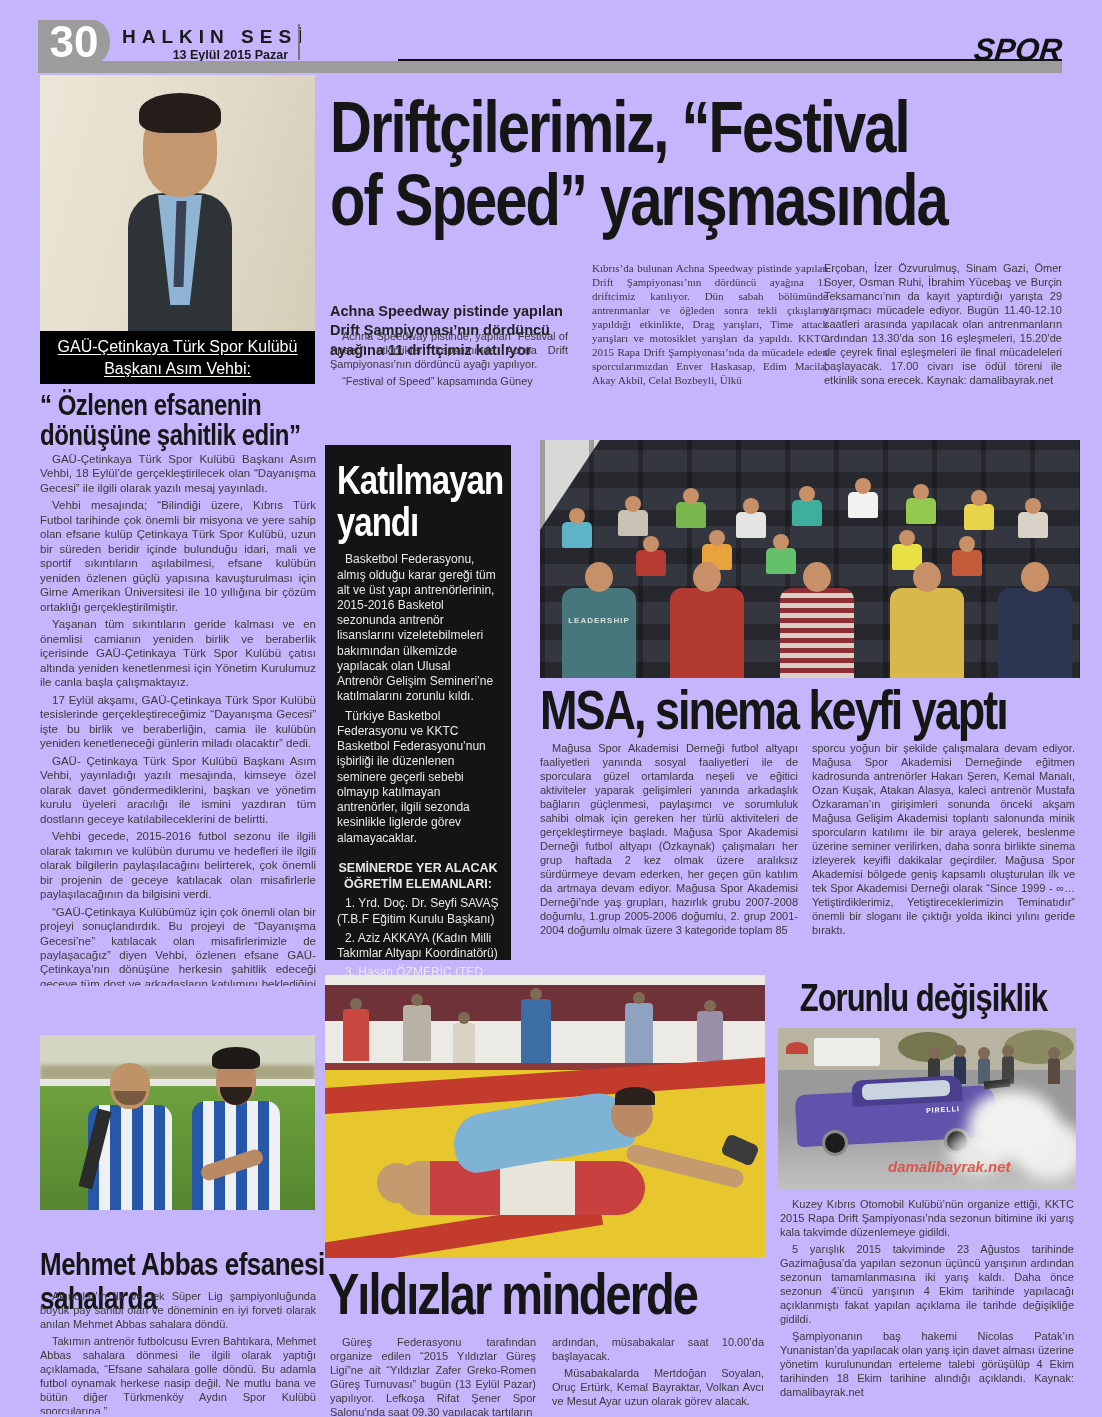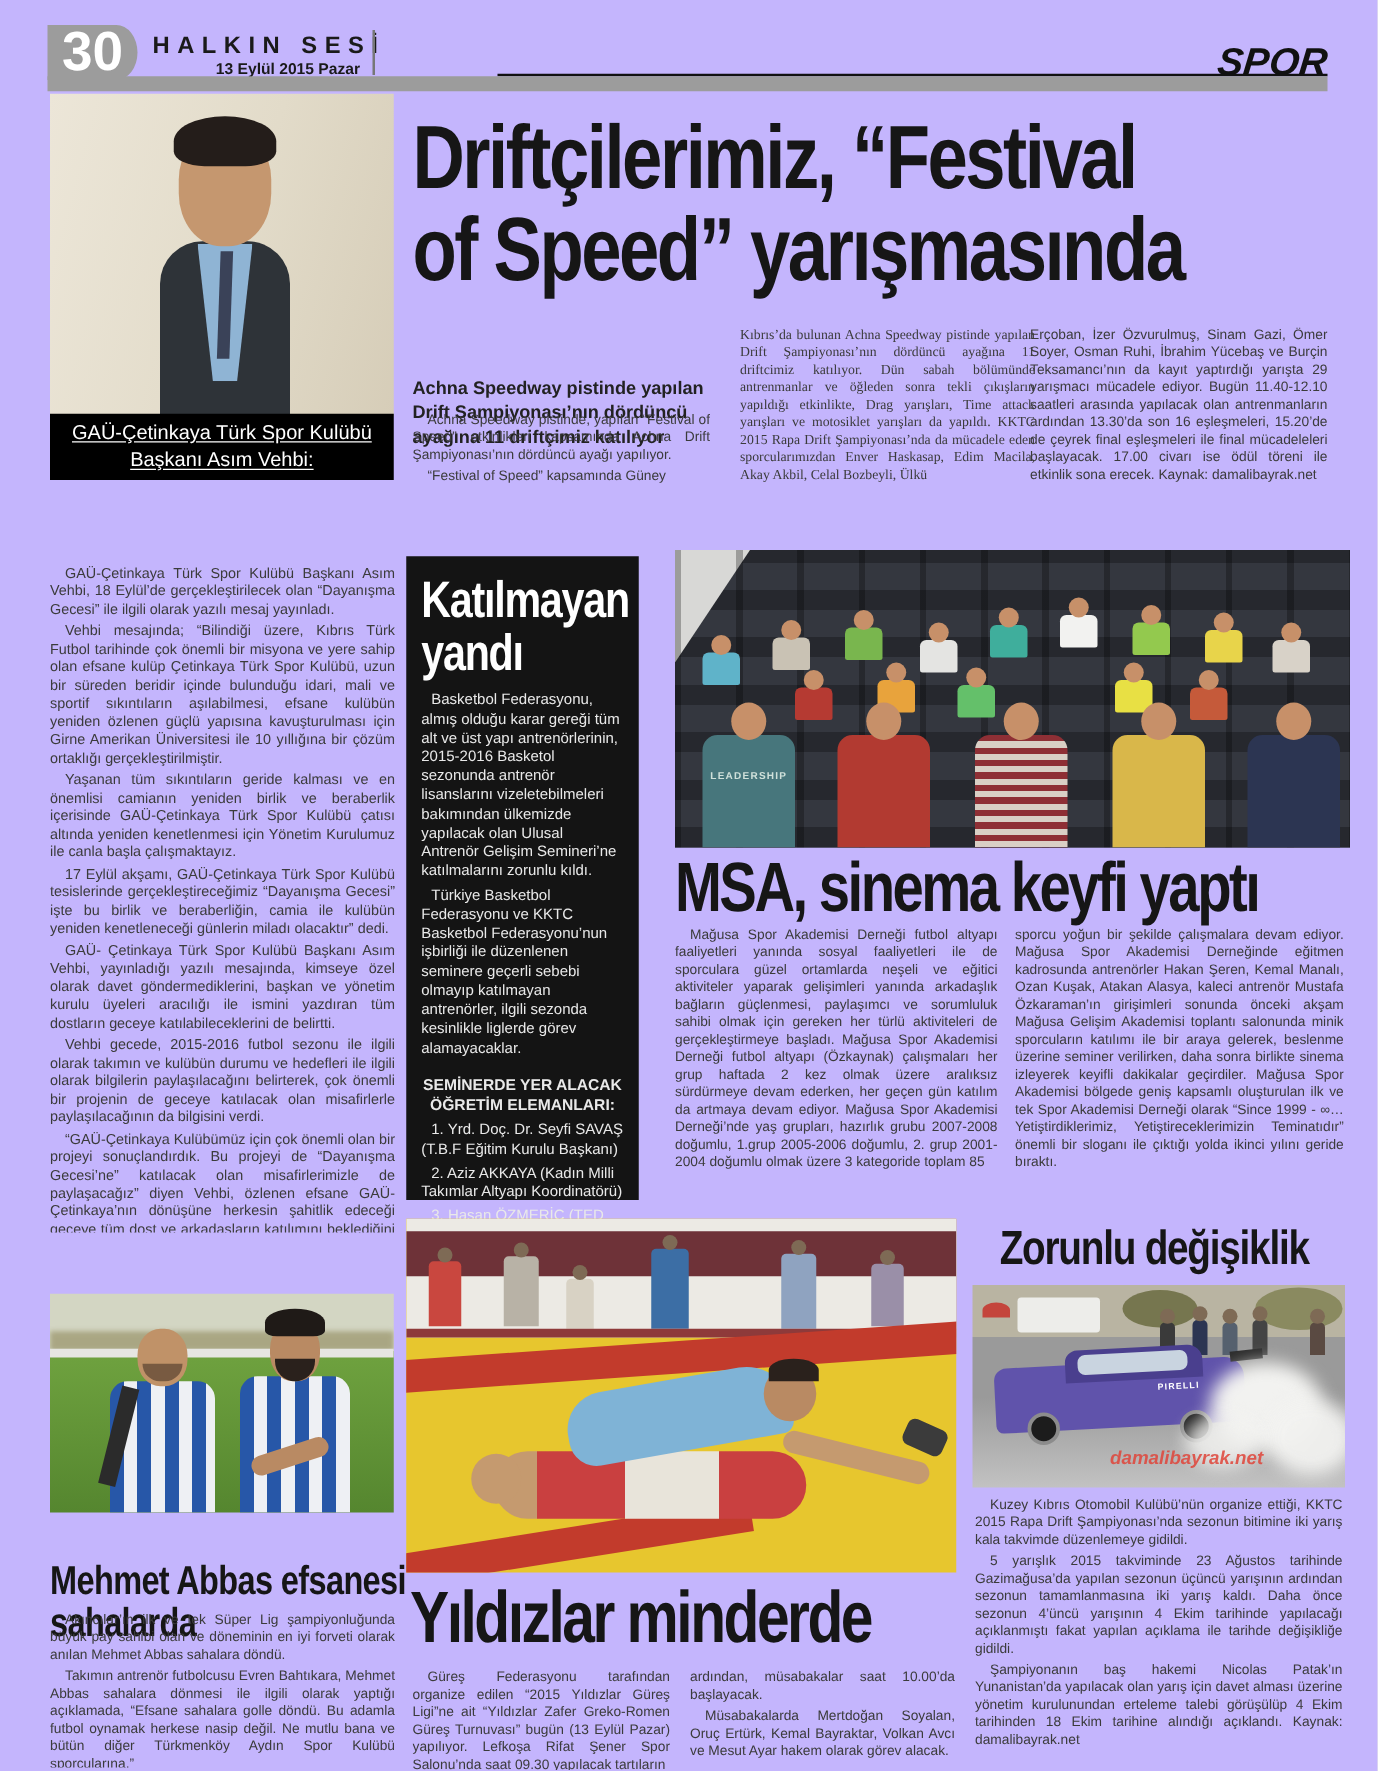--- a/index.html
+++ b/index.html
@@ -63,20 +63,26 @@
 
   <div class="abs photo" style="left:40px;top:75px;width:275px;height:258px;background:linear-gradient(105deg,#ece6d8 0%,#e2dbc9 55%,#d6cdb8 100%);">
     <div class="abs" style="left:88px;top:118px;width:104px;height:150px;background:#2e3338;border-radius:34px 34px 0 0;"></div>
     <div class="abs" style="left:118px;top:120px;width:44px;height:110px;background:#8fb4d4;clip-path:polygon(0 0,100% 0,72% 100%,28% 100%);"></div>
     <div class="abs" style="left:135px;top:126px;width:10px;height:86px;background:#3a4258;transform:skewX(-2deg);"></div>
     <div class="abs" style="left:103px;top:30px;width:74px;height:92px;background:#c5976f;border-radius:42% 42% 46% 46%;"></div>
     <div class="abs" style="left:99px;top:18px;width:82px;height:40px;background:#241d1a;border-radius:50% 50% 30% 30%;"></div>
   </div>
   <div class="abs kicker" style="left:40px;top:331px;width:267px;">GAÜ-Çetinkaya Türk Spor Kulübü Başkanı Asım Vehbi:</div>
 
+  <div class="abs" style="left:40px;top:390px;width:280px;height:62px;">
+    <div class="cond">
+      <div class="hl hl-veh">“ Özlenen efsanenin</div>
+      <div class="hl hl-veh">dönüşüne şahitlik edin”</div>
+    </div>
+  </div>
   <div class="abs bt bt-115" style="left:40px;top:452px;width:276px;height:534px;overflow:hidden;">
     <p>GAÜ-Çetinkaya Türk Spor Kulübü Başkanı Asım Vehbi, 18 Eylül’de gerçekleştirilecek olan “Dayanışma Gecesi” ile ilgili olarak yazılı mesaj yayınladı.</p>
     <p>Vehbi mesajında; “Bilindiği üzere, Kıbrıs Türk Futbol tarihinde çok önemli bir misyona ve yere sahip olan efsane kulüp Çetinkaya Türk Spor Kulübü, uzun bir süreden beridir içinde bulunduğu idari, mali ve sportif sıkıntıların aşılabilmesi, efsane kulübün yeniden özlenen güçlü yapısına kavuşturulması için Girne Amerikan Üniversitesi ile 10 yıllığına bir çözüm ortaklığı gerçekleştirilmiştir.</p>
     <p>Yaşanan tüm sıkıntıların geride kalması ve en önemlisi camianın yeniden birlik ve beraberlik içerisinde GAÜ-Çetinkaya Türk Spor Kulübü çatısı altında yeniden kenetlenmesi için Yönetim Kurulumuz ile canla başla çalışmaktayız.</p>
     <p>17 Eylül akşamı, GAÜ-Çetinkaya Türk Spor Kulübü tesislerinde gerçekleştireceğimiz “Dayanışma Gecesi” işte bu birlik ve beraberliğin, camia ile kulübün yeniden kenetleneceği günlerin miladı olacaktır” dedi.</p>
     <p>GAÜ- Çetinkaya Türk Spor Kulübü Başkanı Asım Vehbi, yayınladığı yazılı mesajında, kimseye özel olarak davet göndermediklerini, başkan ve yönetim kurulu üyeleri aracılığı ile ismini yazdıran tüm dostların geceye katılabileceklerini de belirtti.</p>
     <p>Vehbi gecede, 2015-2016 futbol sezonu ile ilgili olarak takımın ve kulübün durumu ve hedefleri ile ilgili olarak bilgilerin paylaşılacağını belirterek, çok önemli bir projenin de geceye katılacak olan misafirlerle paylaşılacağının da bilgisini verdi.</p>
     <p>“GAÜ-Çetinkaya Kulübümüz için çok önemli olan bir projeyi sonuçlandırdık. Bu projeyi de “Dayanışma Gecesi’ne” katılacak olan misafirlerimizle de paylaşacağız” diyen Vehbi, özlenen efsane GAÜ-Çetinkaya’nın dönüşüne herkesin şahitlik edeceği geceye tüm dost ve arkadaşların katılımını beklediğini de sözlerine ekledi.”</p>
   </div>
 
@@ -178,21 +184,21 @@
   <div class="abs" style="left:328px;top:1264px;width:440px;height:62px;">
     <div class="cond">
         <div class="hl hl-wres">Yıldızlar minderde</div>
       </div>
   </div>
   <div class="abs bt bt-11" style="left:330px;top:1336px;width:206px;height:80px;overflow:hidden;">
     <p>Güreş Federasyonu tarafından organize edilen “2015 Yıldızlar Güreş Ligi”ne ait “Yıldızlar Zafer Greko-Romen Güreş Turnuvası” bugün (13 Eylül Pazar) yapılıyor. Lefkoşa Rifat Şener Spor Salonu’nda saat 09.30 yapılacak tartıların</p>
   </div>
   <div class="abs bt bt-11" style="left:552px;top:1336px;width:212px;height:80px;overflow:hidden;">
     <p style="text-indent:0;">ardından, müsabakalar saat 10.00’da başlayacak.</p>
-    <p>Müsabakalarda Mertdoğan Soyalan, Oruç Ertürk, Kemal Bayraktar, Volkan Avcı ve Mesut Ayar hakem olarak görev alacak.</p>
+    <p>Müsabakalarda Mertdoğan Soyalan, Oruç Ertürk, Kemal Bayraktar, Volkan Avcı ve Mesut Ayar uzun olarak görev alacak.</p>
   </div>
 
   <div class="abs" style="left:752px;top:979px;width:295px;height:42px;text-align:right;">
     <div class="cond">
         <div class="hl hl-zor">Zorunlu değişiklik</div>
       </div>
   </div>
   <div class="abs photo" style="left:778px;top:1028px;width:298px;height:162px;background:linear-gradient(180deg,#b9b4a2 0 42px,#9a9a9a 42px 90px,#c2c2c2 100%);">
     <div class="abs" style="left:120px;top:4px;width:60px;height:30px;background:#76764f;border-radius:50%;"></div>
     <div class="abs" style="left:226px;top:2px;width:70px;height:34px;background:#8a8a60;border-radius:50%;"></div>

